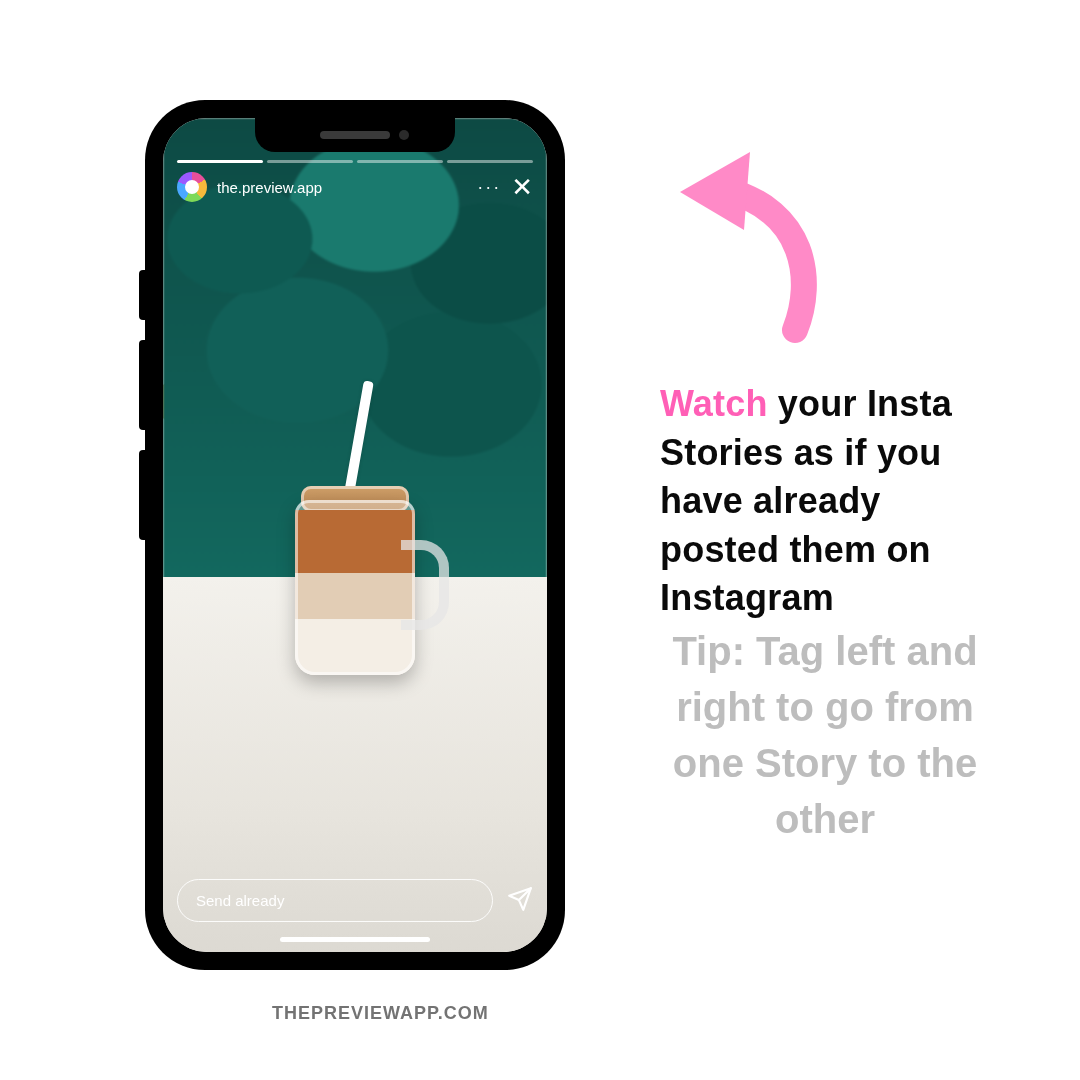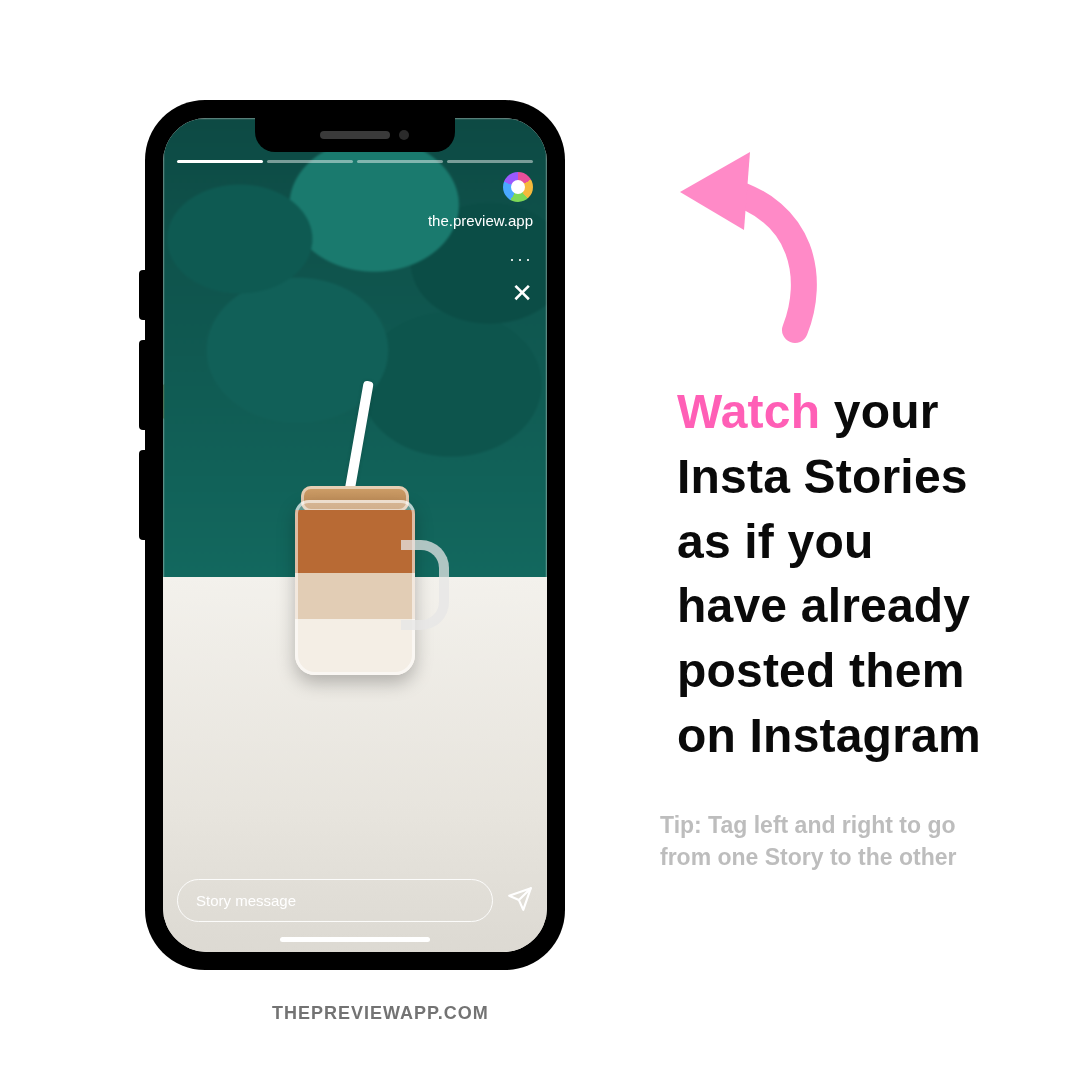--- a/index.html
+++ b/index.html
@@ -137,22 +137,22 @@
     position: absolute; top: 42px; left: 14px; right: 14px;
     display: flex; gap: 4px; z-index: 20;
   }
   .progress span {
     flex: 1; height: 3px; background: rgba(255,255,255,.45); border-radius: 2px;
   }
   .progress span:first-child { background: #fff; }
 
   .story-head {
     position: absolute; top: 54px; left: 14px; right: 14px;
-    display: flex; align-items: flex-end; gap: 10px; z-index: 20;
-    color: #fff; font-size: 15px; font-weight: 500; flex-direction: column;
+    display: flex; align-items: center; gap: 10px; z-index: 20;
+    color: #fff; font-size: 15px; font-weight: 500;
   }
   .avatar {
     width: 30px; height: 30px; border-radius: 50%;
     background:
       conic-gradient(#e84f9a 0 60deg,#f6b93b 60deg 140deg,#7ed957 140deg 210deg,#4aa8ff 210deg 290deg,#9b59ff 290deg 360deg);
     display:flex;align-items:center;justify-content:center;
   }
   .avatar::after{
     content:""; width:14px;height:14px;border-radius:50%;
     background:#fff;
@@ -175,34 +175,33 @@
   }
   .send-icon svg { width: 26px; height: 26px; }
 
   
   .copy {
     position: absolute;
     left: 660px; top: 380px;
     width: 330px;
   }
   .headline {
-    font-size: 48px;
+    font-size: 36px;
     line-height: 1.35;
     font-weight: 800;
     color: #0a0a0a;
     letter-spacing: .2px;
-    margin-left: 17px;
   }
   .headline .accent { color: #ff5fb6; }
   .tip {
-    margin-top: 40px;
-    font-size: 23px;
+    font-size: 40px;
     line-height: 1.4;
     font-weight: 700;
     color: #bdbdbd;
+    text-align: center;
   }
 
   
   .arrow {
     position: absolute;
     left: 640px; top: 130px;
     width: 220px; height: 220px;
   }
 
   
@@ -246,21 +245,21 @@
 
       <div class="story-head">
         <span class="avatar"></span>
         <span>the.preview.app</span>
         <span class="spacer"></span>
         <span class="dots">···</span>
         <span class="close-x">✕</span>
       </div>
 
       <div class="story-footer">
-        <div class="msg-input">Story message</div>
+        <div class="msg-input">Send already</div>
         <span class="send-icon">
           <svg viewBox="0 0 24 24" fill="none" stroke="#fff" stroke-width="2" stroke-linejoin="round" stroke-linecap="round">
             <path d="M22 2 11 13"></path>
               <path d="M22 2 15 22l-4-9-9-4 20-7z"></path>
           </svg>
         </span>
       </div>
     </div>
 
     <div class="home-indicator"></div>

